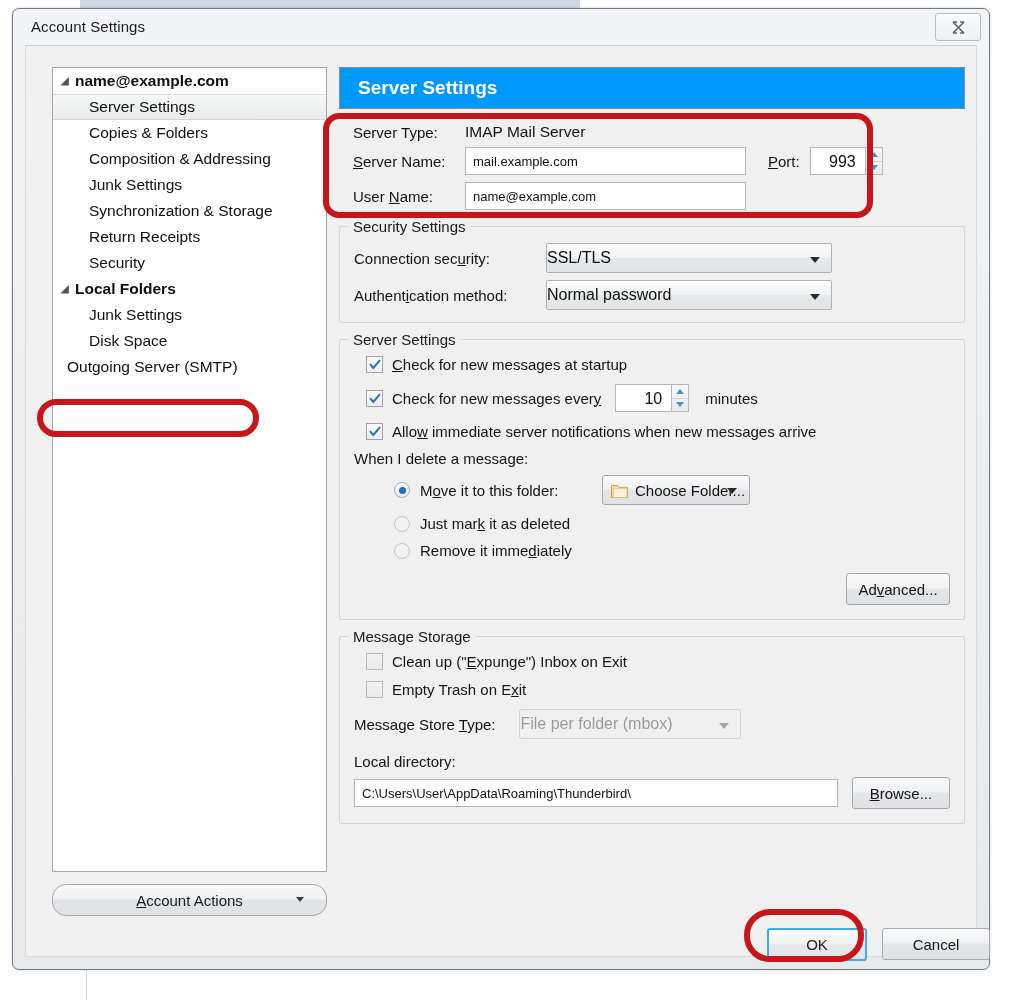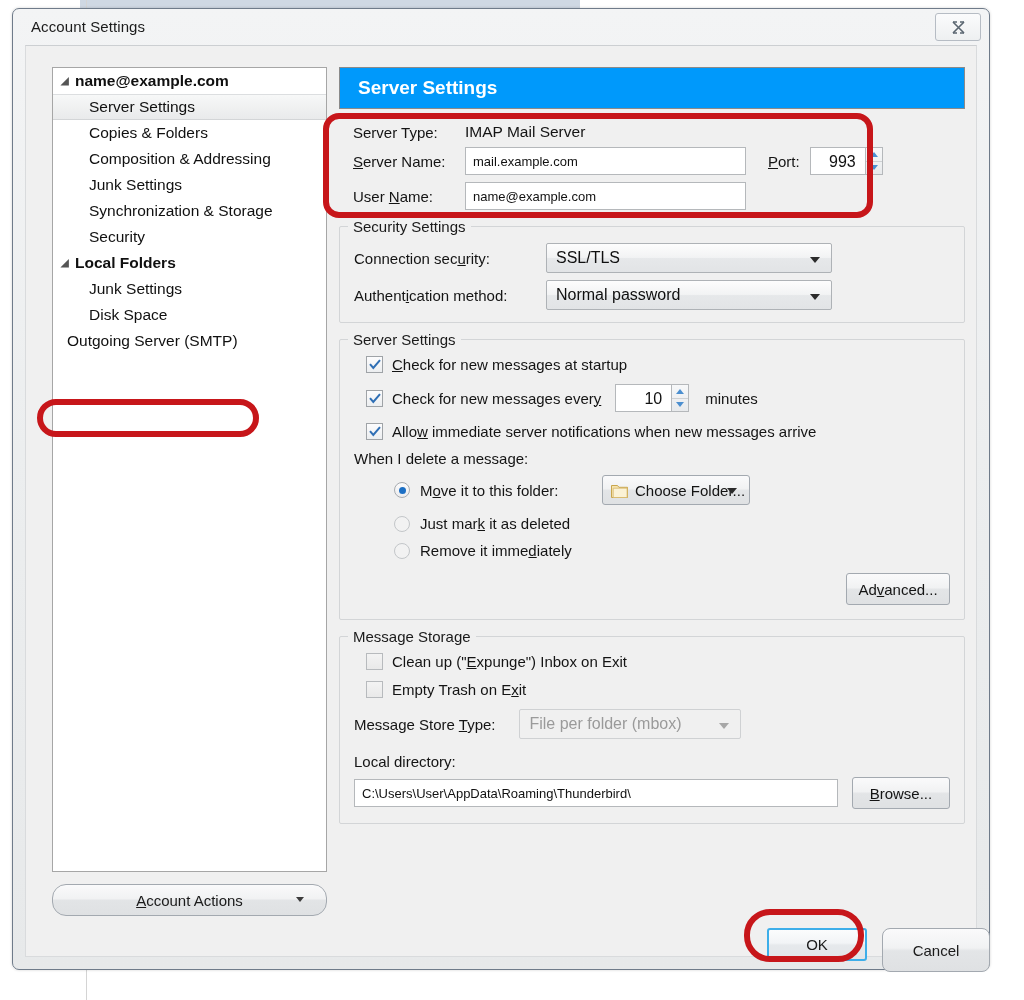--- a/index.html
+++ b/index.html
@@ -245,21 +245,21 @@
     border-top:5px solid #4c8fd0;
   }
 
   .dropdown {
     border: 1px solid #aeb2b6;
     border-radius: 2px;
     background: linear-gradient(to bottom,#fdfdfd 0%,#f2f3f4 48%,#e6e8ea 52%,#e2e4e6 100%);
     height: 30px;
     box-sizing: border-box;
     display: flex; align-items: center;
-    padding: 0 9px;
+    padding: 0 0;
     font-size: 16px;
     color: #101010;
     position: relative;
     cursor: pointer;
   }
   .dropdown .dd-arrow {
     position: absolute;
     right: 11px; top: 13px;
     width:0;height:0;border-left:5px solid transparent;border-right:5px solid transparent;
     border-top:6px solid #2b2b2b;
@@ -332,23 +332,23 @@
     border-radius: 3px;
     background: linear-gradient(to bottom,#fbfcfd 0%,#f2f4f6 45%,#e6e9ec 52%,#e2e5e8 100%);
     box-sizing: border-box;
     display: flex; align-items: center; justify-content: center;
     font-size: 15px;
     cursor: pointer;
   }
   #cancel-button {
     position: absolute;
     left: 869px; top: 919px;
-    width: 108px; height: 44px;
+    width: 108px; height: 32px;
     border: 1px solid #a3a9b0;
-    border-radius: 8px;
+    border-radius: 3px;
     background: linear-gradient(to bottom,#fafafb 0%,#f1f2f3 45%,#e3e5e7 52%,#dfe1e3 100%);
     box-sizing: border-box;
     display: flex; align-items: center; justify-content: center;
     font-size: 15px;
     cursor: pointer;
   }
 
   
   .annot {
     position: absolute;
@@ -408,20 +408,23 @@
         <span>Copies &amp; Folders</span>
       </div>
       <div class="tree-row child">
         <span>Composition &amp; Addressing</span>
       </div>
       <div class="tree-row child">
         <span>Junk Settings</span>
       </div>
       <div class="tree-row child">
         <span>Synchronization &amp; Storage</span>
+      </div>
+      <div class="tree-row child">
+        <span>Return Receipts</span>
       </div>
       <div class="tree-row child">
         <span>Security</span>
       </div>
       <div class="tree-row account">
         <span class="twisty">◢</span>
         <span>Local Folders</span>
       </div>
       <div class="tree-row child">
         <span>Junk Settings</span>

